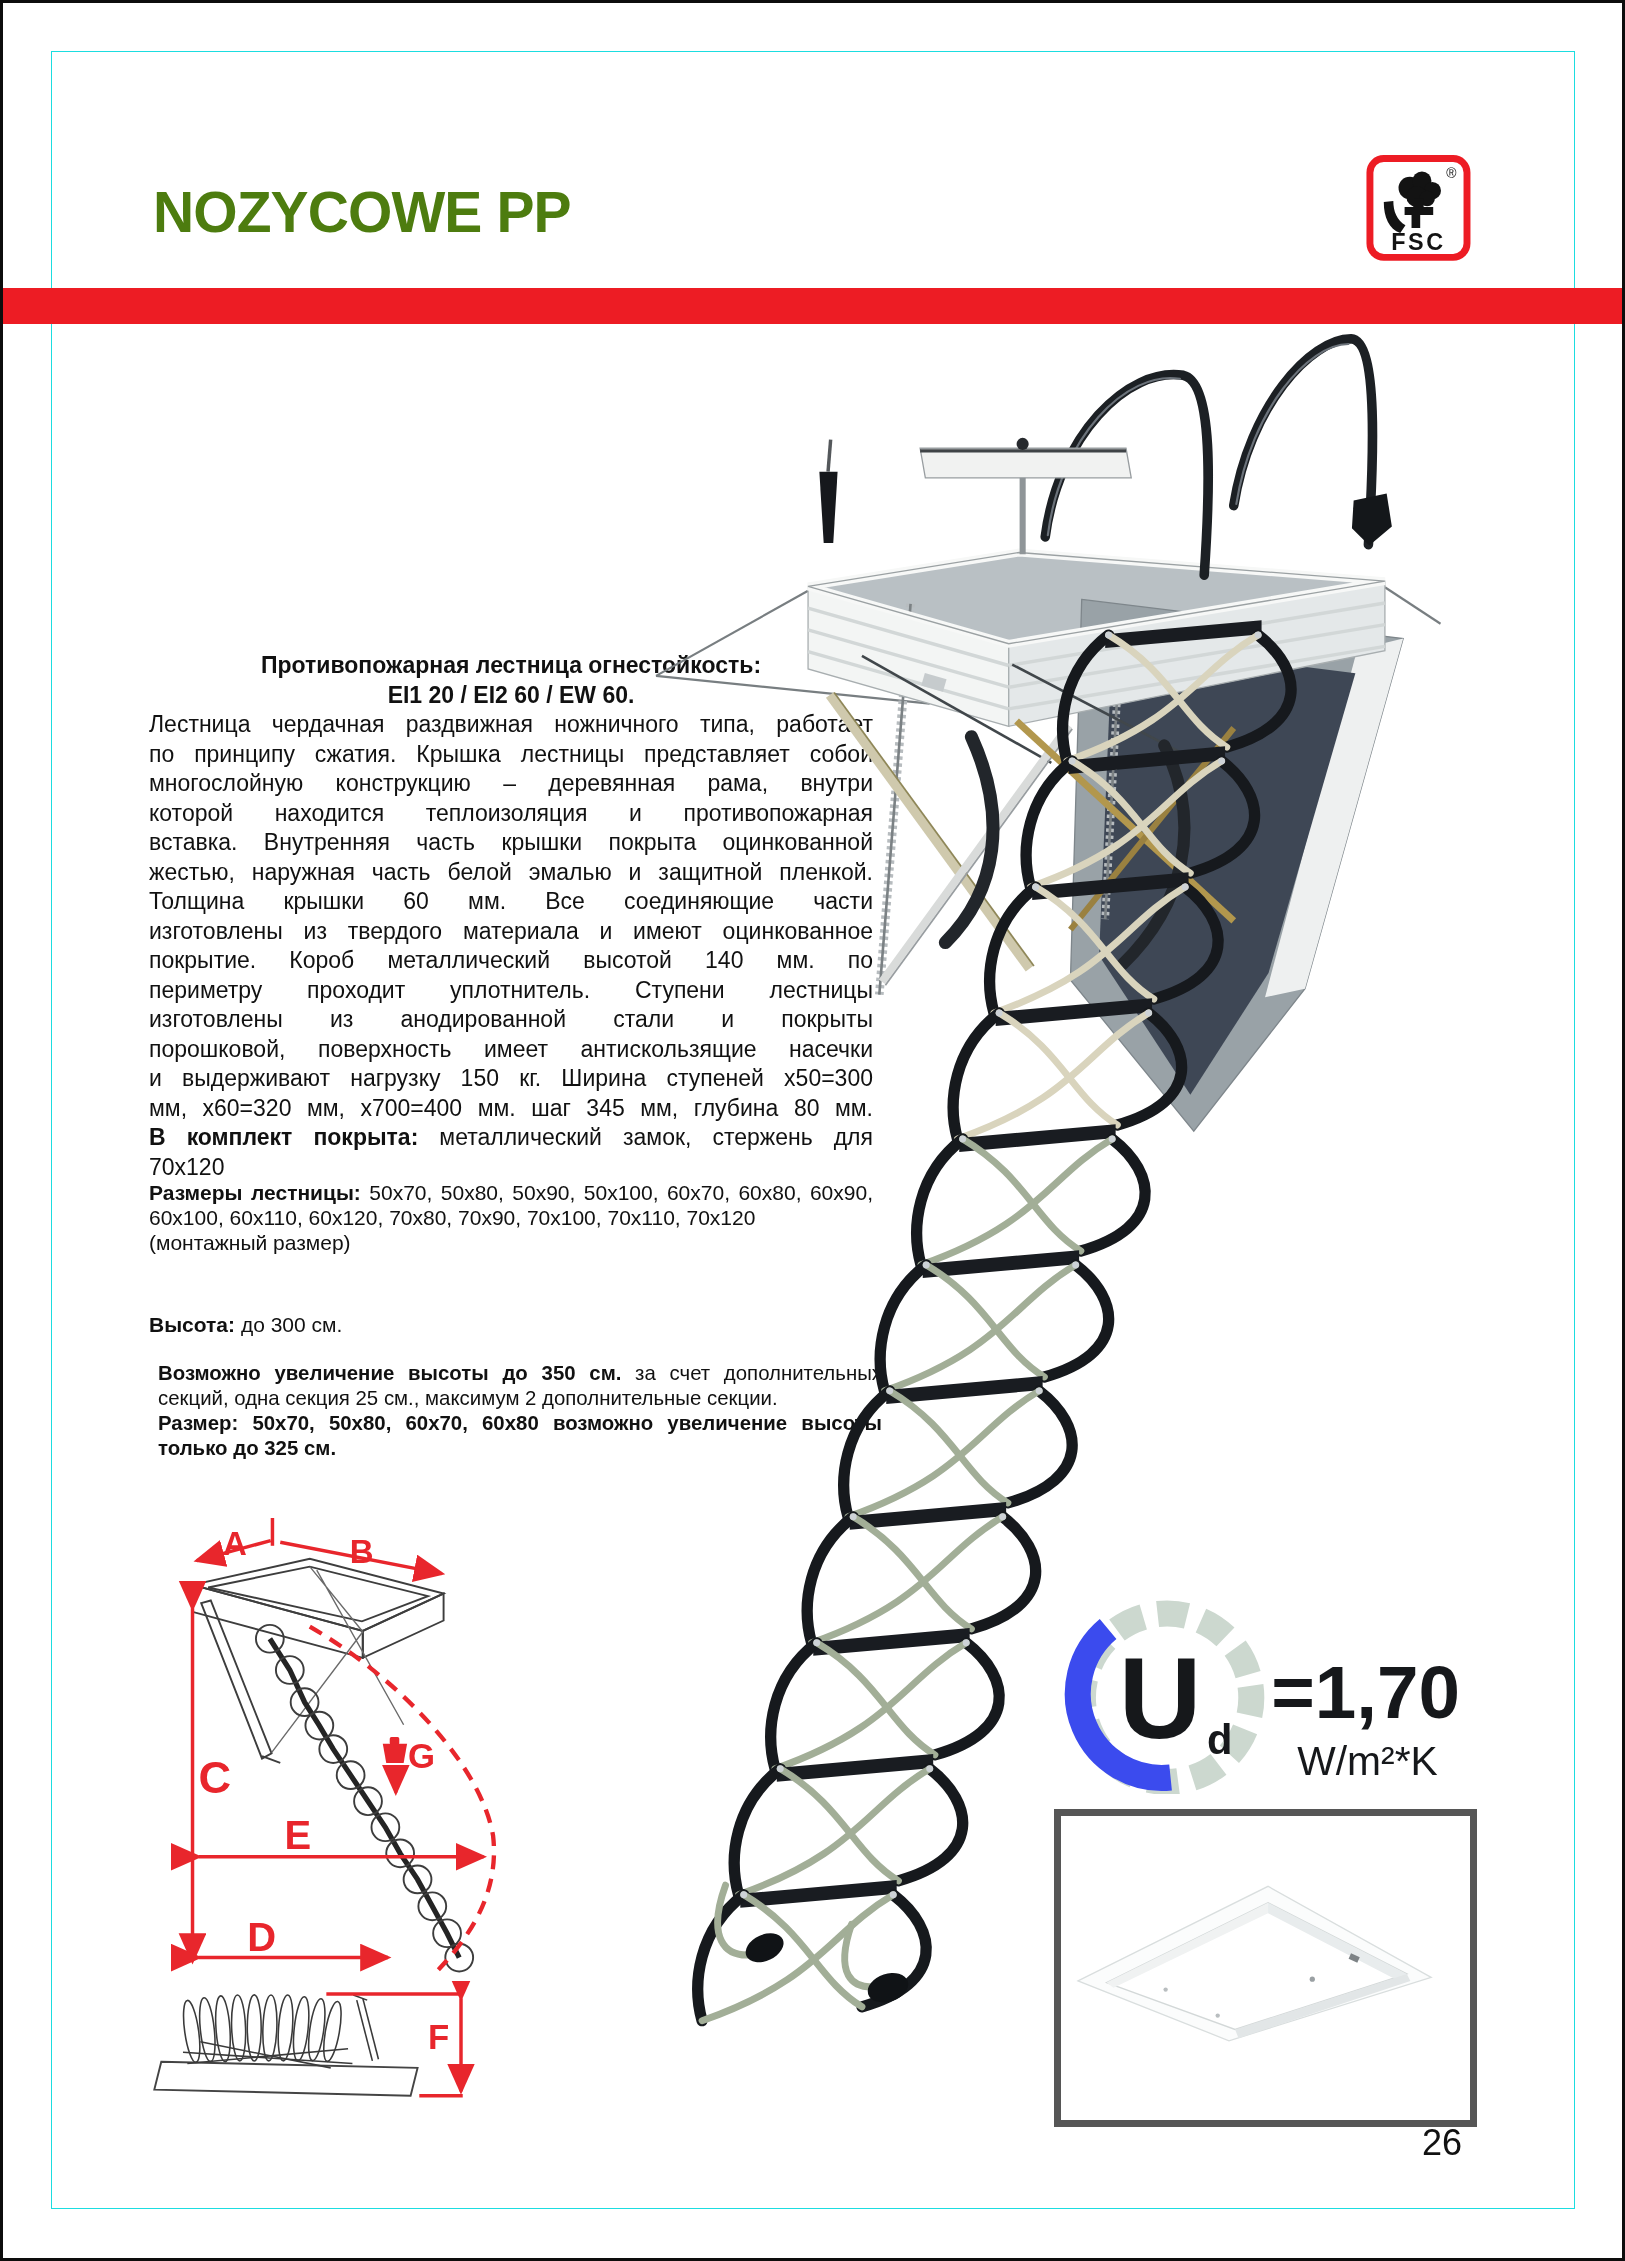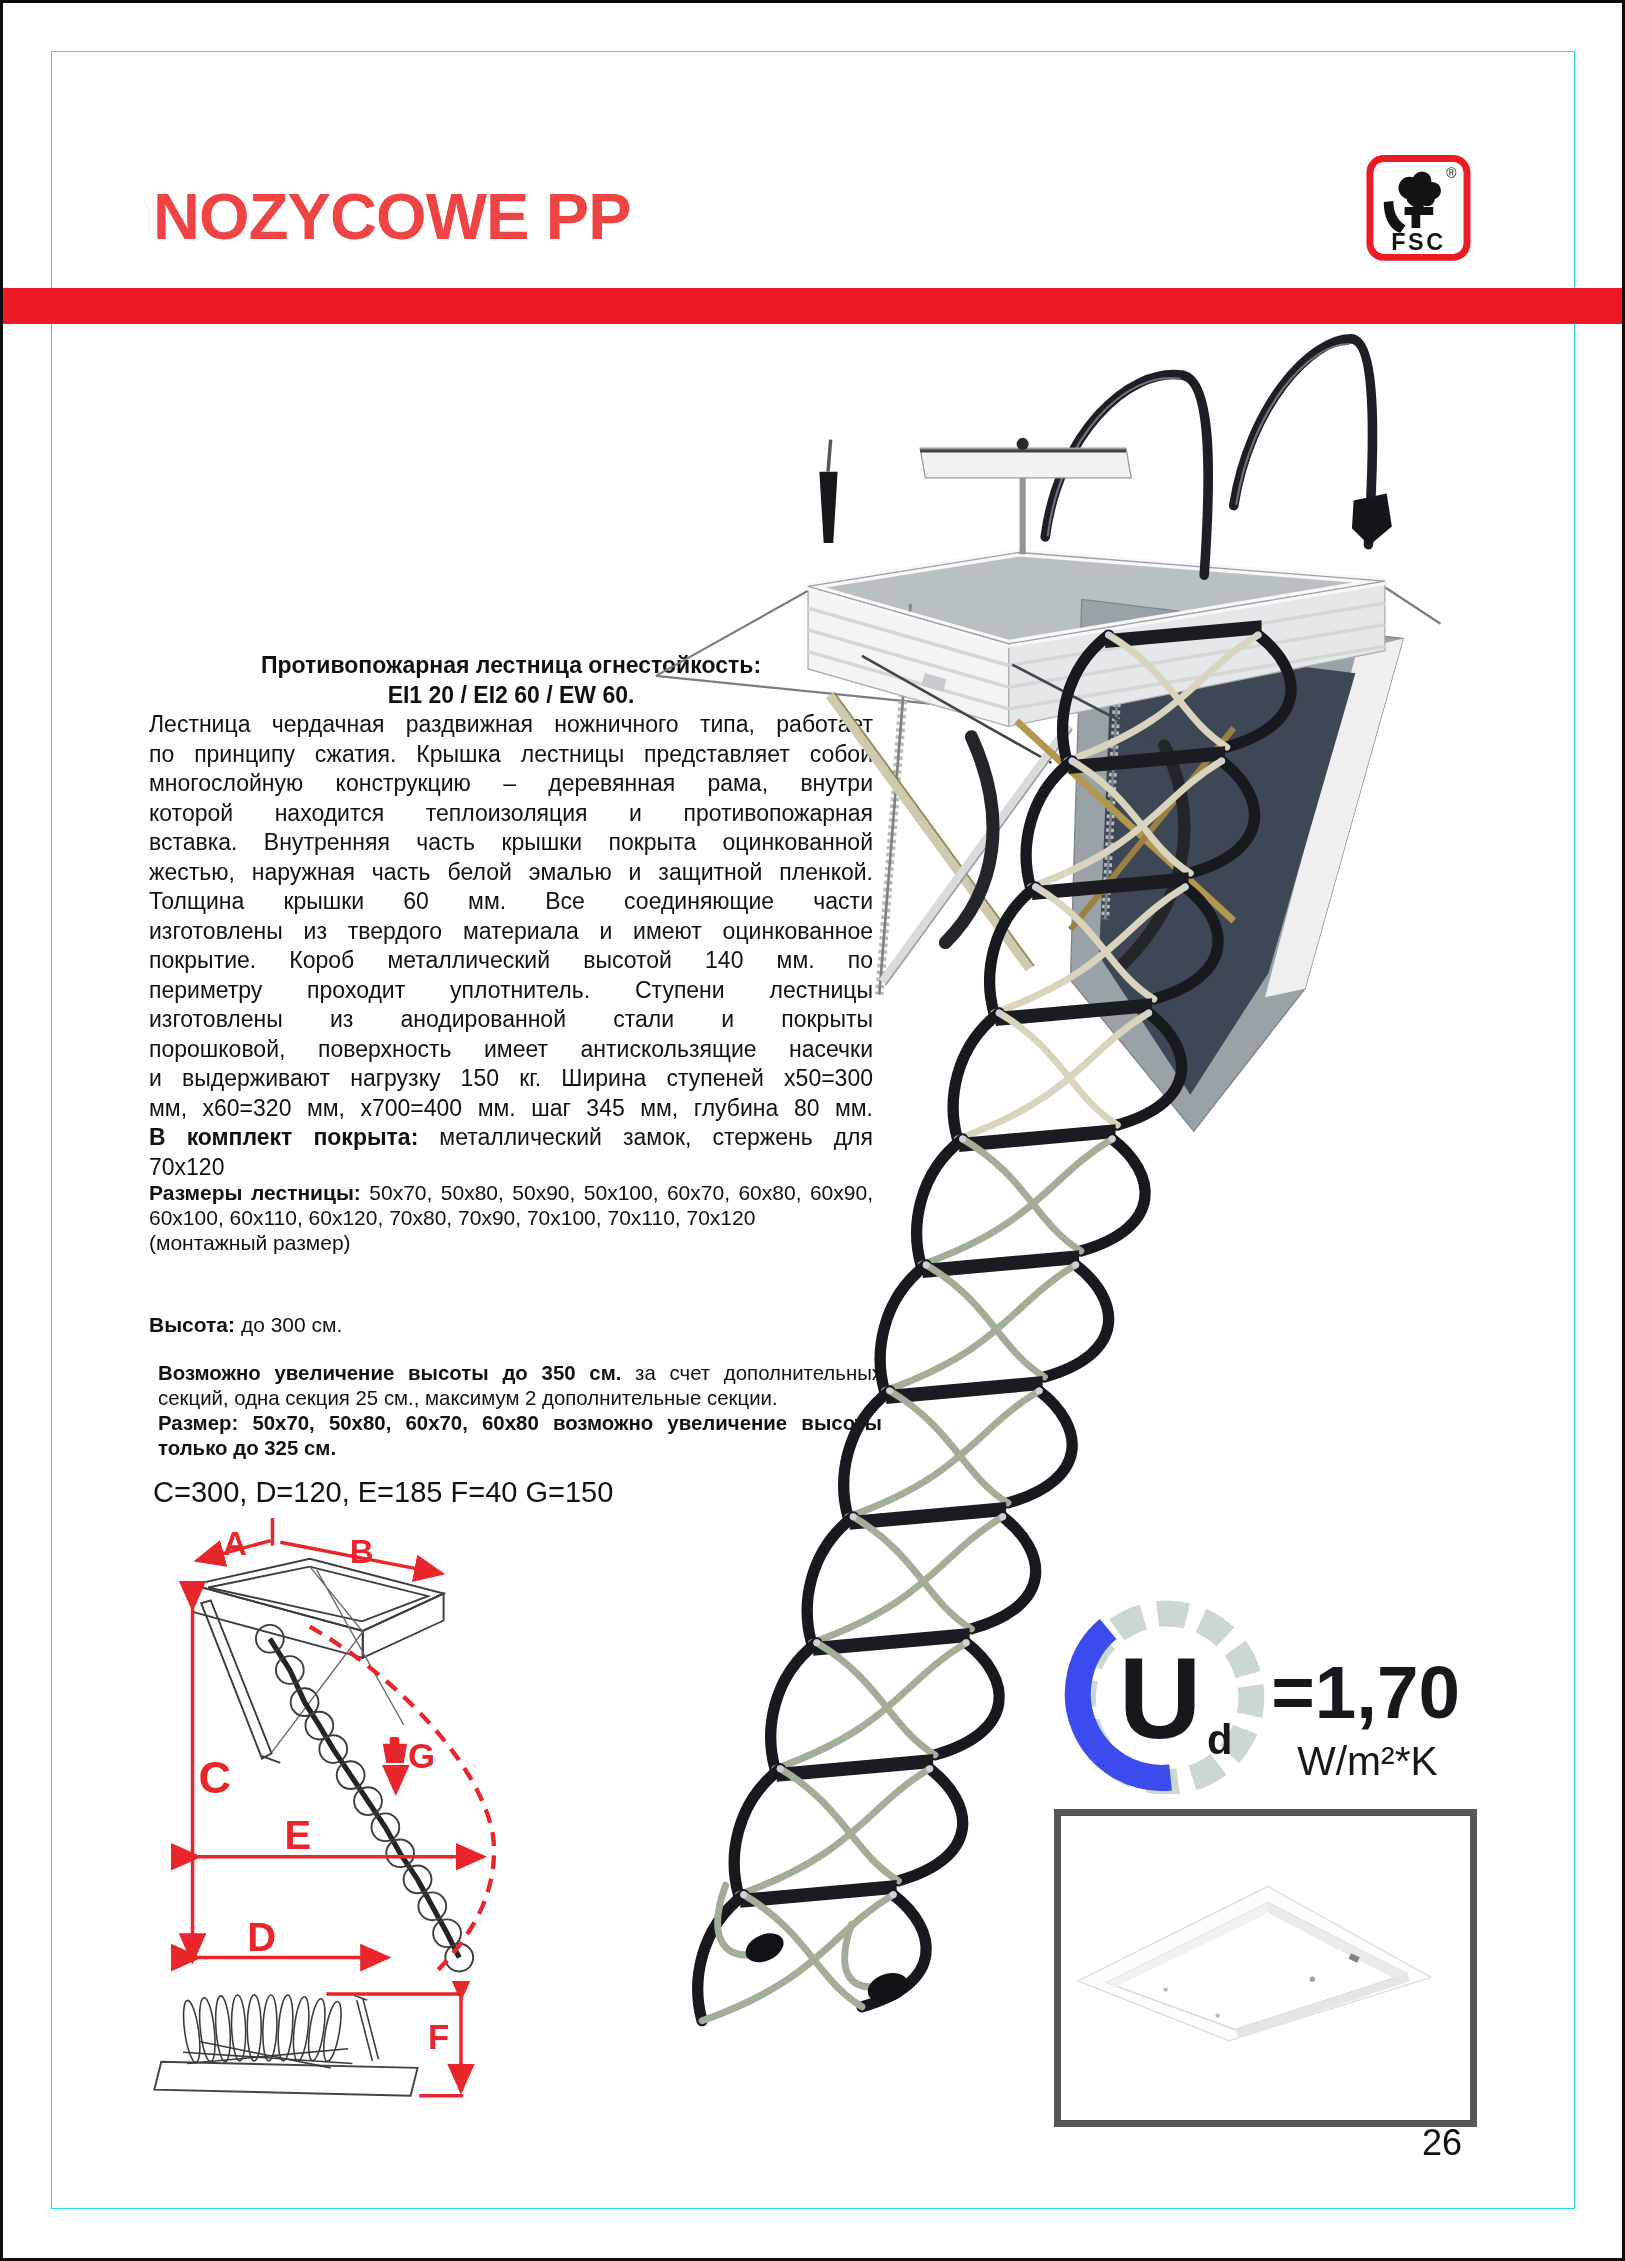--- a/index.html
+++ b/index.html
@@ -2,21 +2,21 @@
 <html style="font-size:14px"><head>
 <meta charset="utf-8">
 <style>
   html,body{margin:0;padding:0;background:#888;}
   #page{position:relative;width:1625px;height:2261px;background:#ffffff;overflow:hidden;
         font-family:"Liberation Sans", sans-serif;color:#111;}
   .abs{position:absolute;}
   #outer-border{left:0;top:0;right:0;bottom:0;border:3.5px solid #0d0d0d;z-index:40;pointer-events:none;}
   #cyan-border{left:51px;top:51px;width:1522px;height:2156px;border:1.7px solid #1bdde0;z-index:1;}
   #red-bar{left:0;top:288px;width:1625px;height:36px;background:#ed1c24;z-index:3;}
-  #page-title{left:153px;top:179px;font-size:65px;font-weight:bold;letter-spacing:-0.9px;color:#ef4444;z-index:4;white-space:nowrap;}
+  #page-title{left:153px;top:179px;font-size:57px;font-weight:bold;letter-spacing:-0.9px;color:#4d7c0f;z-index:4;white-space:nowrap;}
   #fsc{left:1363px;top:153px;z-index:4;}
   
   #intro{left:149px;top:650px;width:724px;z-index:2;font-size:23px;line-height:29.5px;}
   #intro .hd{font-weight:bold;line-height:30px;text-align:center;}
   .jl{text-align:justify;text-align-last:justify;}
   .ln{white-space:normal;}
   #sizes{left:149px;top:1180px;width:724px;font-size:21px;line-height:25px;z-index:2;}
   #height-line{left:149px;top:1313px;width:724px;font-size:21px;z-index:2;}
   #ext{left:158px;top:1361px;width:724px;font-size:20.4px;line-height:25px;z-index:2;}
   #dims-line{left:153px;top:1476px;font-size:29px;z-index:2;white-space:nowrap;}
@@ -92,21 +92,20 @@
     <b>Высота:</b><span> до 300 см.</span>
   </div>
 
   <div class="abs" id="ext">
     <div class="ln jl"><b>Возможно увеличение высоты до 350 см.</b><span> за счет дополнительных</span></div>
     <div class="ln">секций, одна секция 25 см., максимум 2 дополнительные секции.</div>
     <div class="ln jl"><b>Размер: 50х70, 50х80, 60х70, 60х80 возможно увеличение высоты</b></div>
     <div class="ln"><b>только до 325 см.</b></div>
   </div>
 
-  <div class="abs" id="dims-line">C=300, D=120, E=185 F=40 G=150</div>
 
   <div class="abs" id="diagram1">
     <svg width="417" height="487" viewBox="0 0 480 560">
       <defs>
         <marker id="ra" markerWidth="10" markerHeight="10" refX="8" refY="4" orient="auto" markerUnits="strokeWidth">
           <path d="M0,0 L9,4 L0,8 z" fill="#e8262c"></path>
         </marker>
       </defs>
       <g>
         <path d="M57,79 L192,49 L346,89 L253,132 Z" fill="#ffffff" class="draw"></path>

